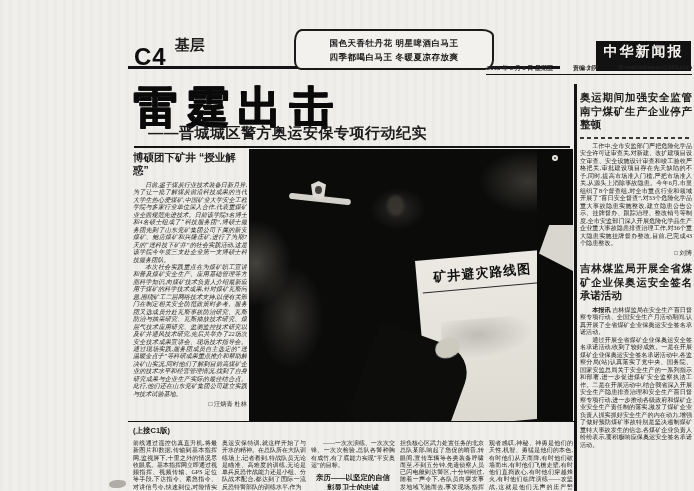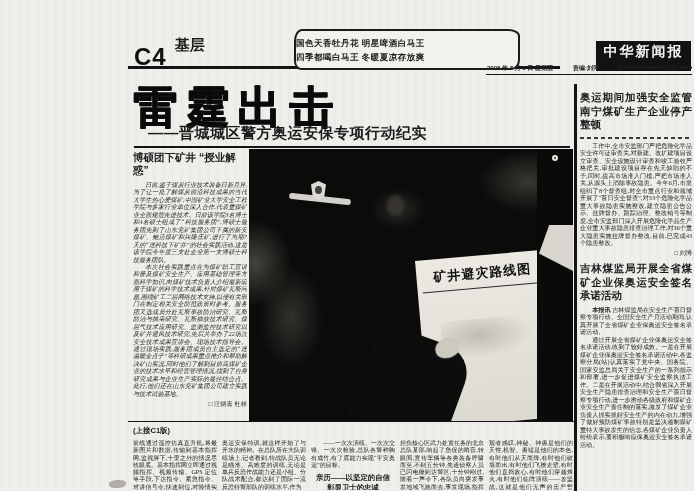--- a/index.html
+++ b/index.html
@@ -10,23 +10,23 @@
     background:repeating-linear-gradient(90deg, rgba(0,0,0,0.015) 0 3px, transparent 3px 9px); }
   .abs { position:absolute; }
 
   
   .section-block { left:134px; top:36px; display:flex; align-items:flex-end; }
   .section-code { font-size:24px; font-weight:900; letter-spacing:1px; color:#0e0e0e; }
   .section-name { font-size:15px; font-weight:800; margin-left:8px; padding-bottom:16px; }
   .rule { background:#141414; }
   .hr-left { left:128px; top:66px; width:432px; height:2.5px; }
   .hr-right { left:486px; top:73.5px; width:206px; height:1.5px; }
-  .ad-box { left:294px; top:29px; width:226px; height:41px; border:2px solid #1a1a1a;
+  .ad-box { left:294px; top:29px; width:200px; height:41px; border:2px solid #1a1a1a;
     border-radius:8px 12px 9px 7px / 12px 7px 10px 9px; background:#f3f1ed;
-    display:flex; flex-direction:column; justify-content:center; }
+    display:flex; flex-direction:column; justify-content:center; align-items:center; }
   .ad-line { font-size:8.5px; font-weight:800; letter-spacing:0.5px; line-height:14px; white-space:nowrap; }
   .masthead { left:596px; top:41px; width:95px; height:30px; background:#121212; color:#f4f3ef;
     font-family:"Liberation Serif","DejaVu Serif",serif; font-weight:700; font-size:14px;
     letter-spacing:2px; text-align:center; line-height:21px; white-space:nowrap; }
   .dateline { left:487px; top:64px; width:205px; display:flex; justify-content:space-between;
     font-size:6px; font-weight:700; color:#222; white-space:nowrap; }
 
   
   .headline { left:133px; top:78px; font-size:44px; font-weight:900; letter-spacing:8px; color:#0a0a0a;
     text-shadow:1px 0 0 #0a0a0a, 0 1px 0 #0a0a0a, 1px 1px 0 #0a0a0a; white-space:nowrap; }

